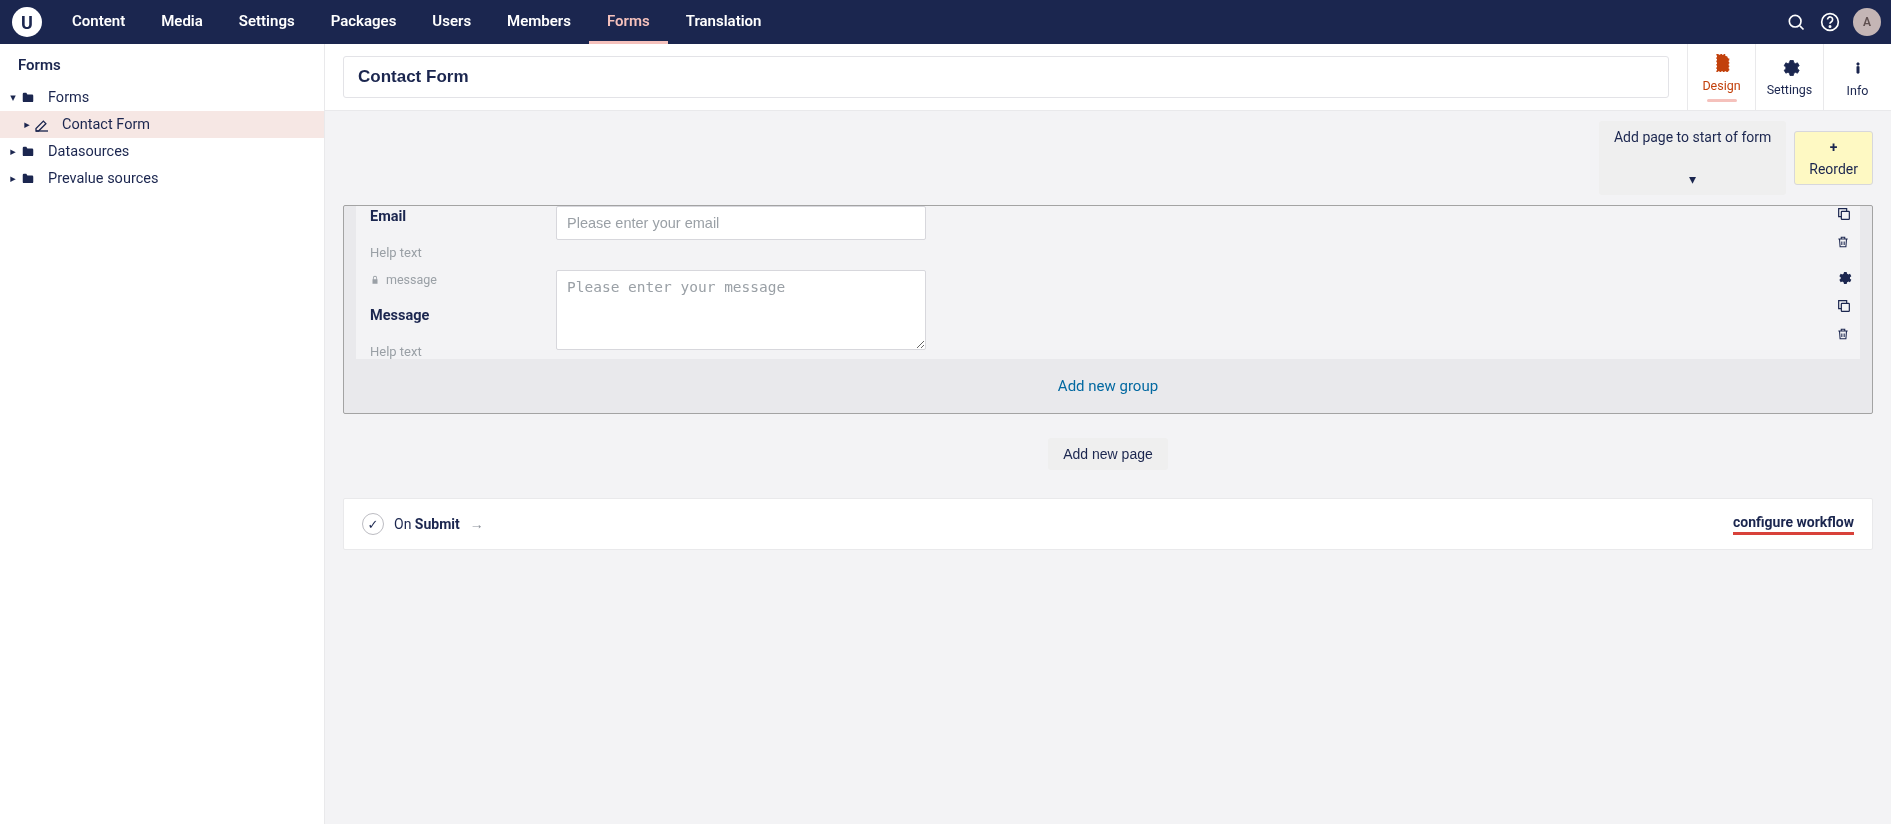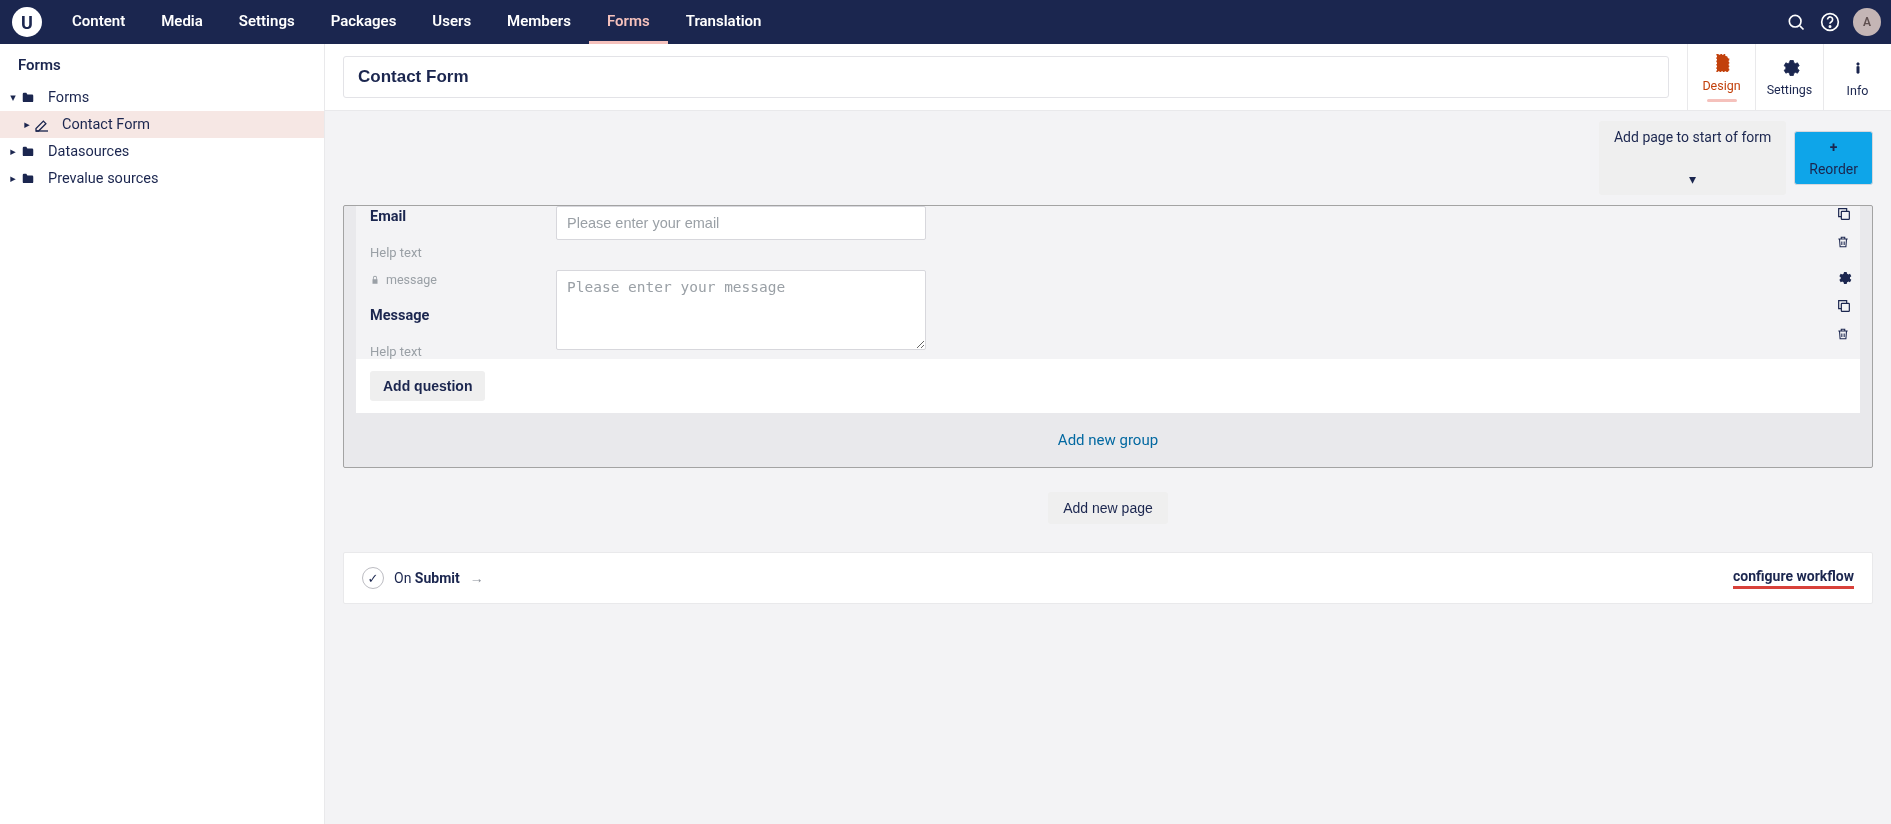--- a/index.html
+++ b/index.html
@@ -102,21 +102,21 @@
   }
   .btn {
     background:#efefef; border:1px solid transparent;
     border-radius:3px; padding:7px 14px; font-size:14px;
     color:#1b264f; cursor:pointer; display:inline-flex;
     align-items:center; gap:6px;flex-direction:column;
   }
   .btn.split { display:flex; padding:0; }
   .btn.split .seg { padding:7px 14px; }
   .btn.split .divider { width:1px; background:#ddd; }
-  .btn.outline { background:#0ea5e9; border-color:#d7d7dc; }
+  .btn.outline { background:#fef9c3; border-color:#d7d7dc; }
   .plus::before { content:"+"; font-weight:700; }
 
   
   .canvas-scroll { flex:1; overflow:auto; padding:0 18px 30px; }
   .page {
     background:#e9e9ec; border:1px solid #a3a3a3; border-radius:2px;
   }
   .group-body {
     background:#f3f3f5; margin:0 12px;
     display:flex; flex-direction:column; gap:10px;
@@ -361,23 +361,20 @@
                   </svg>
                 </span>
                 <span class="mini-icon">
                   <svg width="14" height="16" viewBox="0 0 24 24" fill="none" stroke="#1b264f" stroke-width="1.8">
                     <path d="M4 7h16M9 7V4h6v3M6 7l1 13h10l1-13M10 11v6M14 11v6"></path>
                   </svg>
                 </span>
               </div>
             </div>
           </div>
-        <div class="add-question-wrap">
-          <button class="btn small">Add question</button>
-        </div>
         <div class="add-group">Add new group</div>
       </div>
 
       <button class="btn add-page">Add new page</button>
 
       <div class="workflow-footer">
         <span class="check-circle">✓</span>
         <span class="wf-label">
           <span>On</span>&nbsp;<b>Submit</b>
         </span>

